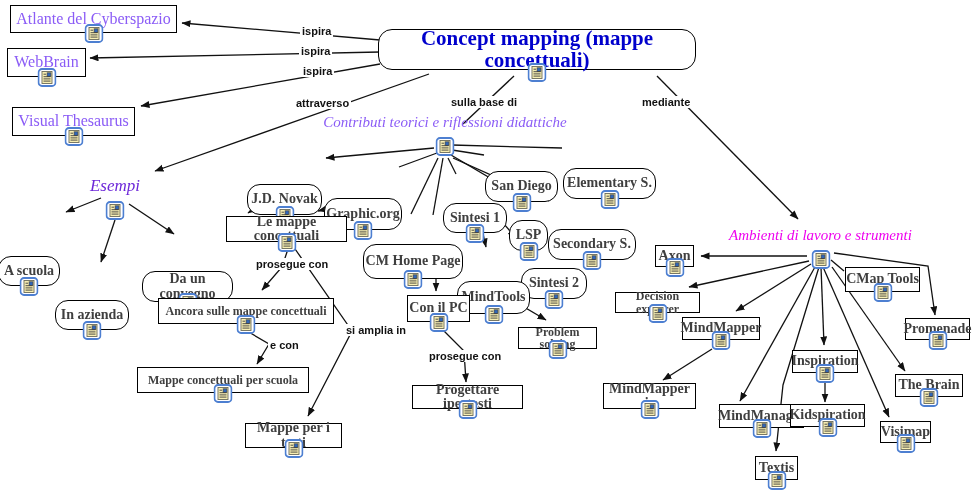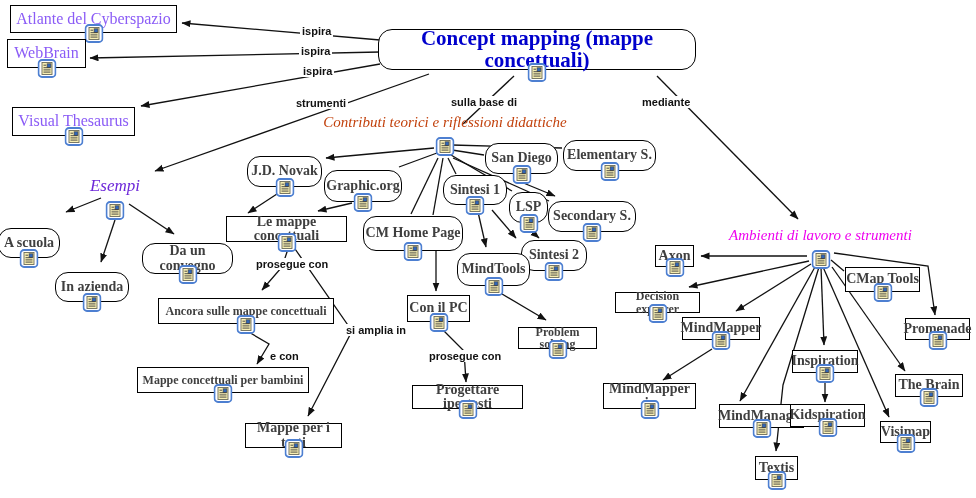--- a/index.html
+++ b/index.html
@@ -2,30 +2,30 @@
 <html><head>
 <meta charset="utf-8">
 <style>
   html,body{margin:0;padding:0;background:#fff;}
   #map{position:relative;width:976px;height:498px;background:#fff;overflow:hidden;
        font-family:"Liberation Serif",serif;}
   #wires{position:absolute;left:0;top:0;z-index:1;}
   .node{position:absolute;box-sizing:border-box;background:#fff;border:1.4px solid #000;
         color:#3f3f3f;font-weight:bold;font-size:14px;line-height:1.02;
         display:flex;align-items:center;justify-content:center;text-align:center;z-index:2;}
-  .round{border-radius:13px;}
+  .round{border-radius:13px;margin-top:28px;}
   .plain{font-weight:normal;color:#8b5cf6;font-size:16px;}
   .small{font-size:12px;}
   .tiny{font-size:12px;}
   .title-node{color:#0000cc;font-size:21px;border-radius:14px;border-width:1.6px;}
   .free{position:absolute;background:transparent;border:none;font-style:italic;
         font-weight:normal;font-size:15px;z-index:2;display:flex;align-items:center;
         justify-content:center;text-align:center;}
   .free.esempi{font-size:17px;color:#6d28d9;}
-  .free.contributi{color:#c2410c;}
+  .free.contributi{color:#8b5cf6;}
   .free.ambienti{color:#ee00ee;}
   .res{position:absolute;left:50%;bottom:-11px;transform:translateX(-50%);
        width:19px;height:19px;z-index:3;}
   .res svg{display:block;}
   .free .res{bottom:-25px;}
   .title-node .res{bottom:-13px;}
   .llabel{position:absolute;background:#fff;font-family:"Liberation Sans",sans-serif;
           font-weight:bold;font-size:11px;color:#111;padding:0 2px;z-index:4;white-space:nowrap;}
 </style>
 </head>
@@ -104,21 +104,21 @@
   </div>
 
   <div class="node plain" style="left:10px;top:5px;width:167px;height:28px">
     <span>Atlante del Cyberspazio</span>
     <span class="res">
         <svg width="19" height="19">
           <use href="#resicon"></use>
         </svg>
       </span>
   </div>
-  <div class="node plain" style="left:7px;top:39px;width:79px;height:29px">
+  <div class="node plain" style="left:7px;top:48px;width:79px;height:29px">
     <span>WebBrain</span>
     <span class="res">
         <svg width="19" height="19">
           <use href="#resicon"></use>
         </svg>
       </span>
   </div>
   <div class="node plain" style="left:12px;top:107px;width:123px;height:29px">
     <span>Visual Thesaurus</span>
     <span class="res">
@@ -268,21 +268,21 @@
   </div>
   <div class="node small" style="left:158px;top:298px;width:176px;height:26px">
     <span>Ancora sulle mappe concettuali</span>
     <span class="res">
         <svg width="19" height="19">
           <use href="#resicon"></use>
         </svg>
       </span>
   </div>
   <div class="node small" style="left:137px;top:367px;width:172px;height:26px">
-    <span>Mappe concettuali per bambini</span>
+    <span>Mappe concettuali per scuola</span>
     <span class="res">
         <svg width="19" height="19">
           <use href="#resicon"></use>
         </svg>
       </span>
   </div>
   <div class="node" style="left:245px;top:423px;width:97px;height:25px">
     <span>Mappe per i testi</span>
     <span class="res">
         <svg width="19" height="19">
@@ -408,21 +408,21 @@
     <span class="res">
         <svg width="19" height="19">
           <use href="#resicon"></use>
         </svg>
       </span>
   </div>
 
   <span class="llabel" style="left:300px;top:25px">ispira</span>
   <span class="llabel" style="left:299px;top:45px">ispira</span>
   <span class="llabel" style="left:301px;top:65px">ispira</span>
-  <span class="llabel" style="left:294px;top:97px">strumenti</span>
+  <span class="llabel" style="left:294px;top:97px">attraverso</span>
   <span class="llabel" style="left:449px;top:96px">sulla base di</span>
   <span class="llabel" style="left:640px;top:96px">mediante</span>
   <span class="llabel" style="left:254px;top:258px">prosegue con</span>
-  <span class="llabel" style="left:268px;top:350px">e con</span>
+  <span class="llabel" style="left:268px;top:339px">e con</span>
   <span class="llabel" style="left:344px;top:324px">si amplia in</span>
   <span class="llabel" style="left:427px;top:350px">prosegue con</span>
 
 </div>
 
 </body></html>

